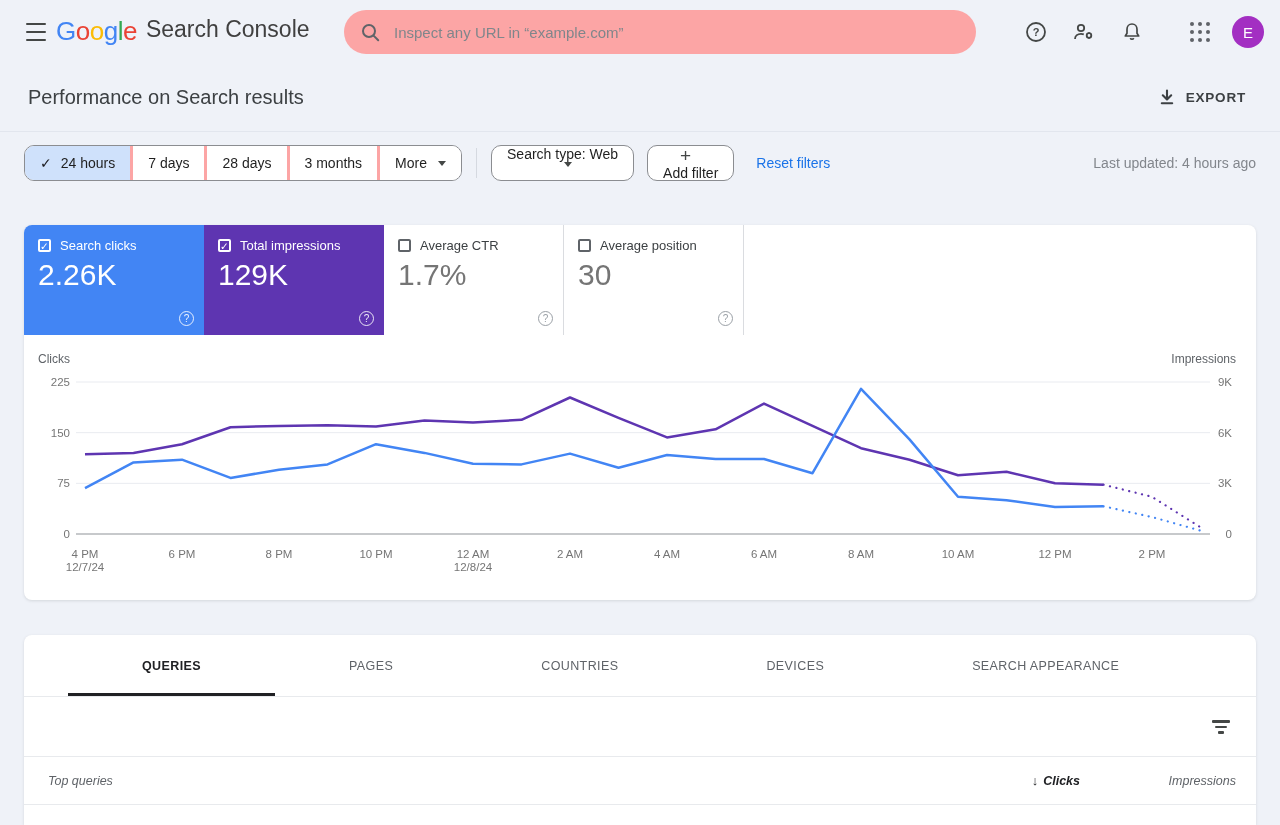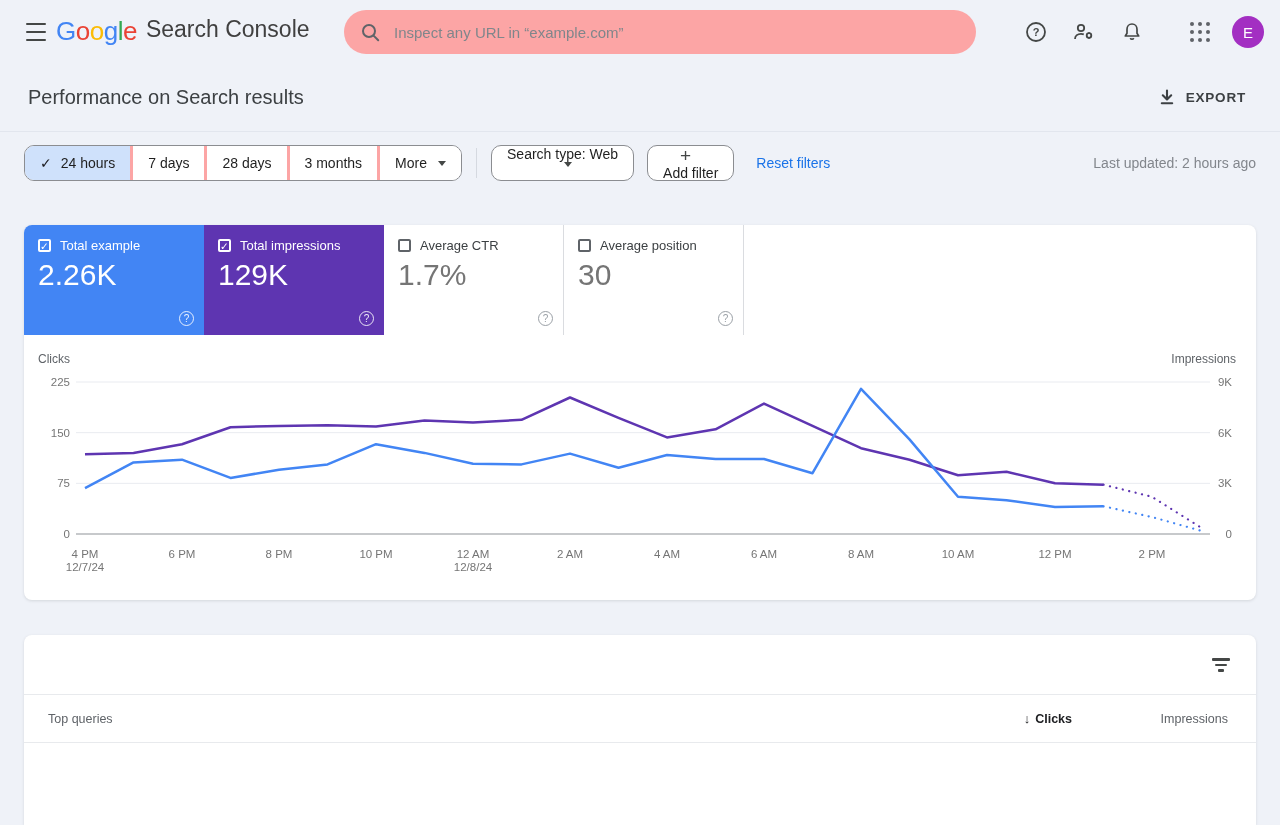--- a/index.html
+++ b/index.html
@@ -66,21 +66,21 @@
   .tabs { height:62px; display:flex; padding-left:44px; border-bottom:1px solid #e8eaed; }
   .tab { position:relative; padding:0 74px; line-height:62px; font-size:12.5px; letter-spacing:0.4px; color:#5f6368; font-weight:500; cursor:pointer; white-space:nowrap; }
   .tab.active { color:#202124; font-weight:700; }
   .tab.active::after { content:""; position:absolute; left:0; right:0; bottom:0; height:3px; background:#202124; }
   .toolbar-row { position:relative; height:60px; border-bottom:1px solid #e8eaed; }
   .filter-list-icon { position:absolute; right:25px; top:22px; width:20px; height:16px; display:flex; flex-direction:column; align-items:center; justify-content:center; gap:3px; cursor:pointer; }
   .filter-list-icon i { display:block; height:2.4px; background:#444746; border-radius:1px; }
   .filter-list-icon i:nth-child(1){ width:18px; }
   .filter-list-icon i:nth-child(2){ width:12px; }
   .filter-list-icon i:nth-child(3){ width:6px; }
-  .thead-row { height:48px; display:flex; align-items:center; padding:0 28px 0 24px; border-bottom:1px solid #e8eaed; font-size:12.5px; }
+  .thead-row { height:48px; display:flex; align-items:center; padding:0 20px 0 24px; border-bottom:1px solid #e8eaed; font-size:12.5px;font-style:italic; }
   .th-queries { flex:1; color:#5f6368; font-weight:500; }
   .th-clicks { width:120px; text-align:right; color:#202124; font-weight:700; cursor:pointer; }
   .th-clicks .arrow { font-weight:400; margin-right:5px; font-size:13px; }
   .th-impressions { width:156px; text-align:right; color:#5f6368; font-weight:500; cursor:pointer; }
 </style>
 </head>
 <body>
 
 <div id="app">
 
@@ -172,29 +172,29 @@
 
     <div class="pill">
       <span>Search type: Web</span>
       <span class="caret"></span>
     </div>
     <div class="pill">
       <span class="plus">+</span>
       <span>Add filter</span>
     </div>
     <span class="reset-link">Reset filters</span>
-    <span class="last-updated">Last updated: 2 hours ago</span>
+    <span class="last-updated">Last updated: 4 hours ago</span>
   </div>
 
   <div class="chart-card">
     <div class="metrics">
       <div class="metric c-blue">
         <div class="mlabel">
             <span class="cb">✓</span>
-            <span>Total example</span>
+            <span>Search clicks</span>
           </div>
         <div class="mvalue">2.26K</div>
         <div class="qmark">?</div>
       </div>
       <div class="metric c-purple">
         <div class="mlabel">
             <span class="cb">✓</span>
             <span>Total impressions</span>
           </div>
         <div class="mvalue">129K</div>
@@ -250,20 +250,27 @@
           <text x="1116" y="207" text-anchor="middle" class="tick">2 PM</text>
           <polyline points="49.0,103.3 97.5,101.9 146.0,93.2 194.5,76.3 243.0,74.9 291.5,74.2 340.0,75.6 388.5,69.5 437.0,71.5 485.5,68.8 534.0,46.5 582.5,66.8 631.0,86.4 679.5,78.3 728.0,52.6 776.5,74.9 825.0,97.2 873.5,108.7 922.0,124.2 970.5,120.8 1019.0,132.3 1067.5,133.7" fill="none" stroke="#5e35b1" stroke-width="2.5" stroke-linejoin="round"></polyline>
           <polyline points="1067.5,133.7 1116.0,145.8 1164.5,176.2" fill="none" stroke="#5e35b1" stroke-width="2.2" stroke-linecap="round" stroke-dasharray="0.1,6.5"></polyline>
           <polyline points="49.0,137.1 97.5,111.4 146.0,108.7 194.5,126.9 243.0,118.8 291.5,113.4 340.0,93.2 388.5,101.9 437.0,112.7 485.5,113.4 534.0,102.6 582.5,116.8 631.0,104.0 679.5,108.0 728.0,108.0 776.5,122.2 825.0,37.8 873.5,88.4 922.0,145.8 970.5,149.2 1019.0,156.0 1067.5,155.3" fill="none" stroke="#4285f4" stroke-width="2.5" stroke-linejoin="round"></polyline>
           <polyline points="1067.5,155.3 1116.0,166.1 1164.5,179.6" fill="none" stroke="#4285f4" stroke-width="2.2" stroke-linecap="round" stroke-dasharray="0.1,6.5"></polyline>
         </svg>
     </div>
   </div>
 
   <div class="table-card">
+    <div class="tabs">
+      <div class="tab active">QUERIES</div>
+      <div class="tab">PAGES</div>
+      <div class="tab">COUNTRIES</div>
+      <div class="tab">DEVICES</div>
+      <div class="tab">SEARCH APPEARANCE</div>
+    </div>
 
     <div class="toolbar-row">
       <div class="filter-list-icon">
           <i></i>
           <i></i>
           <i></i>
         </div>
     </div>
 
     <div class="thead-row">

